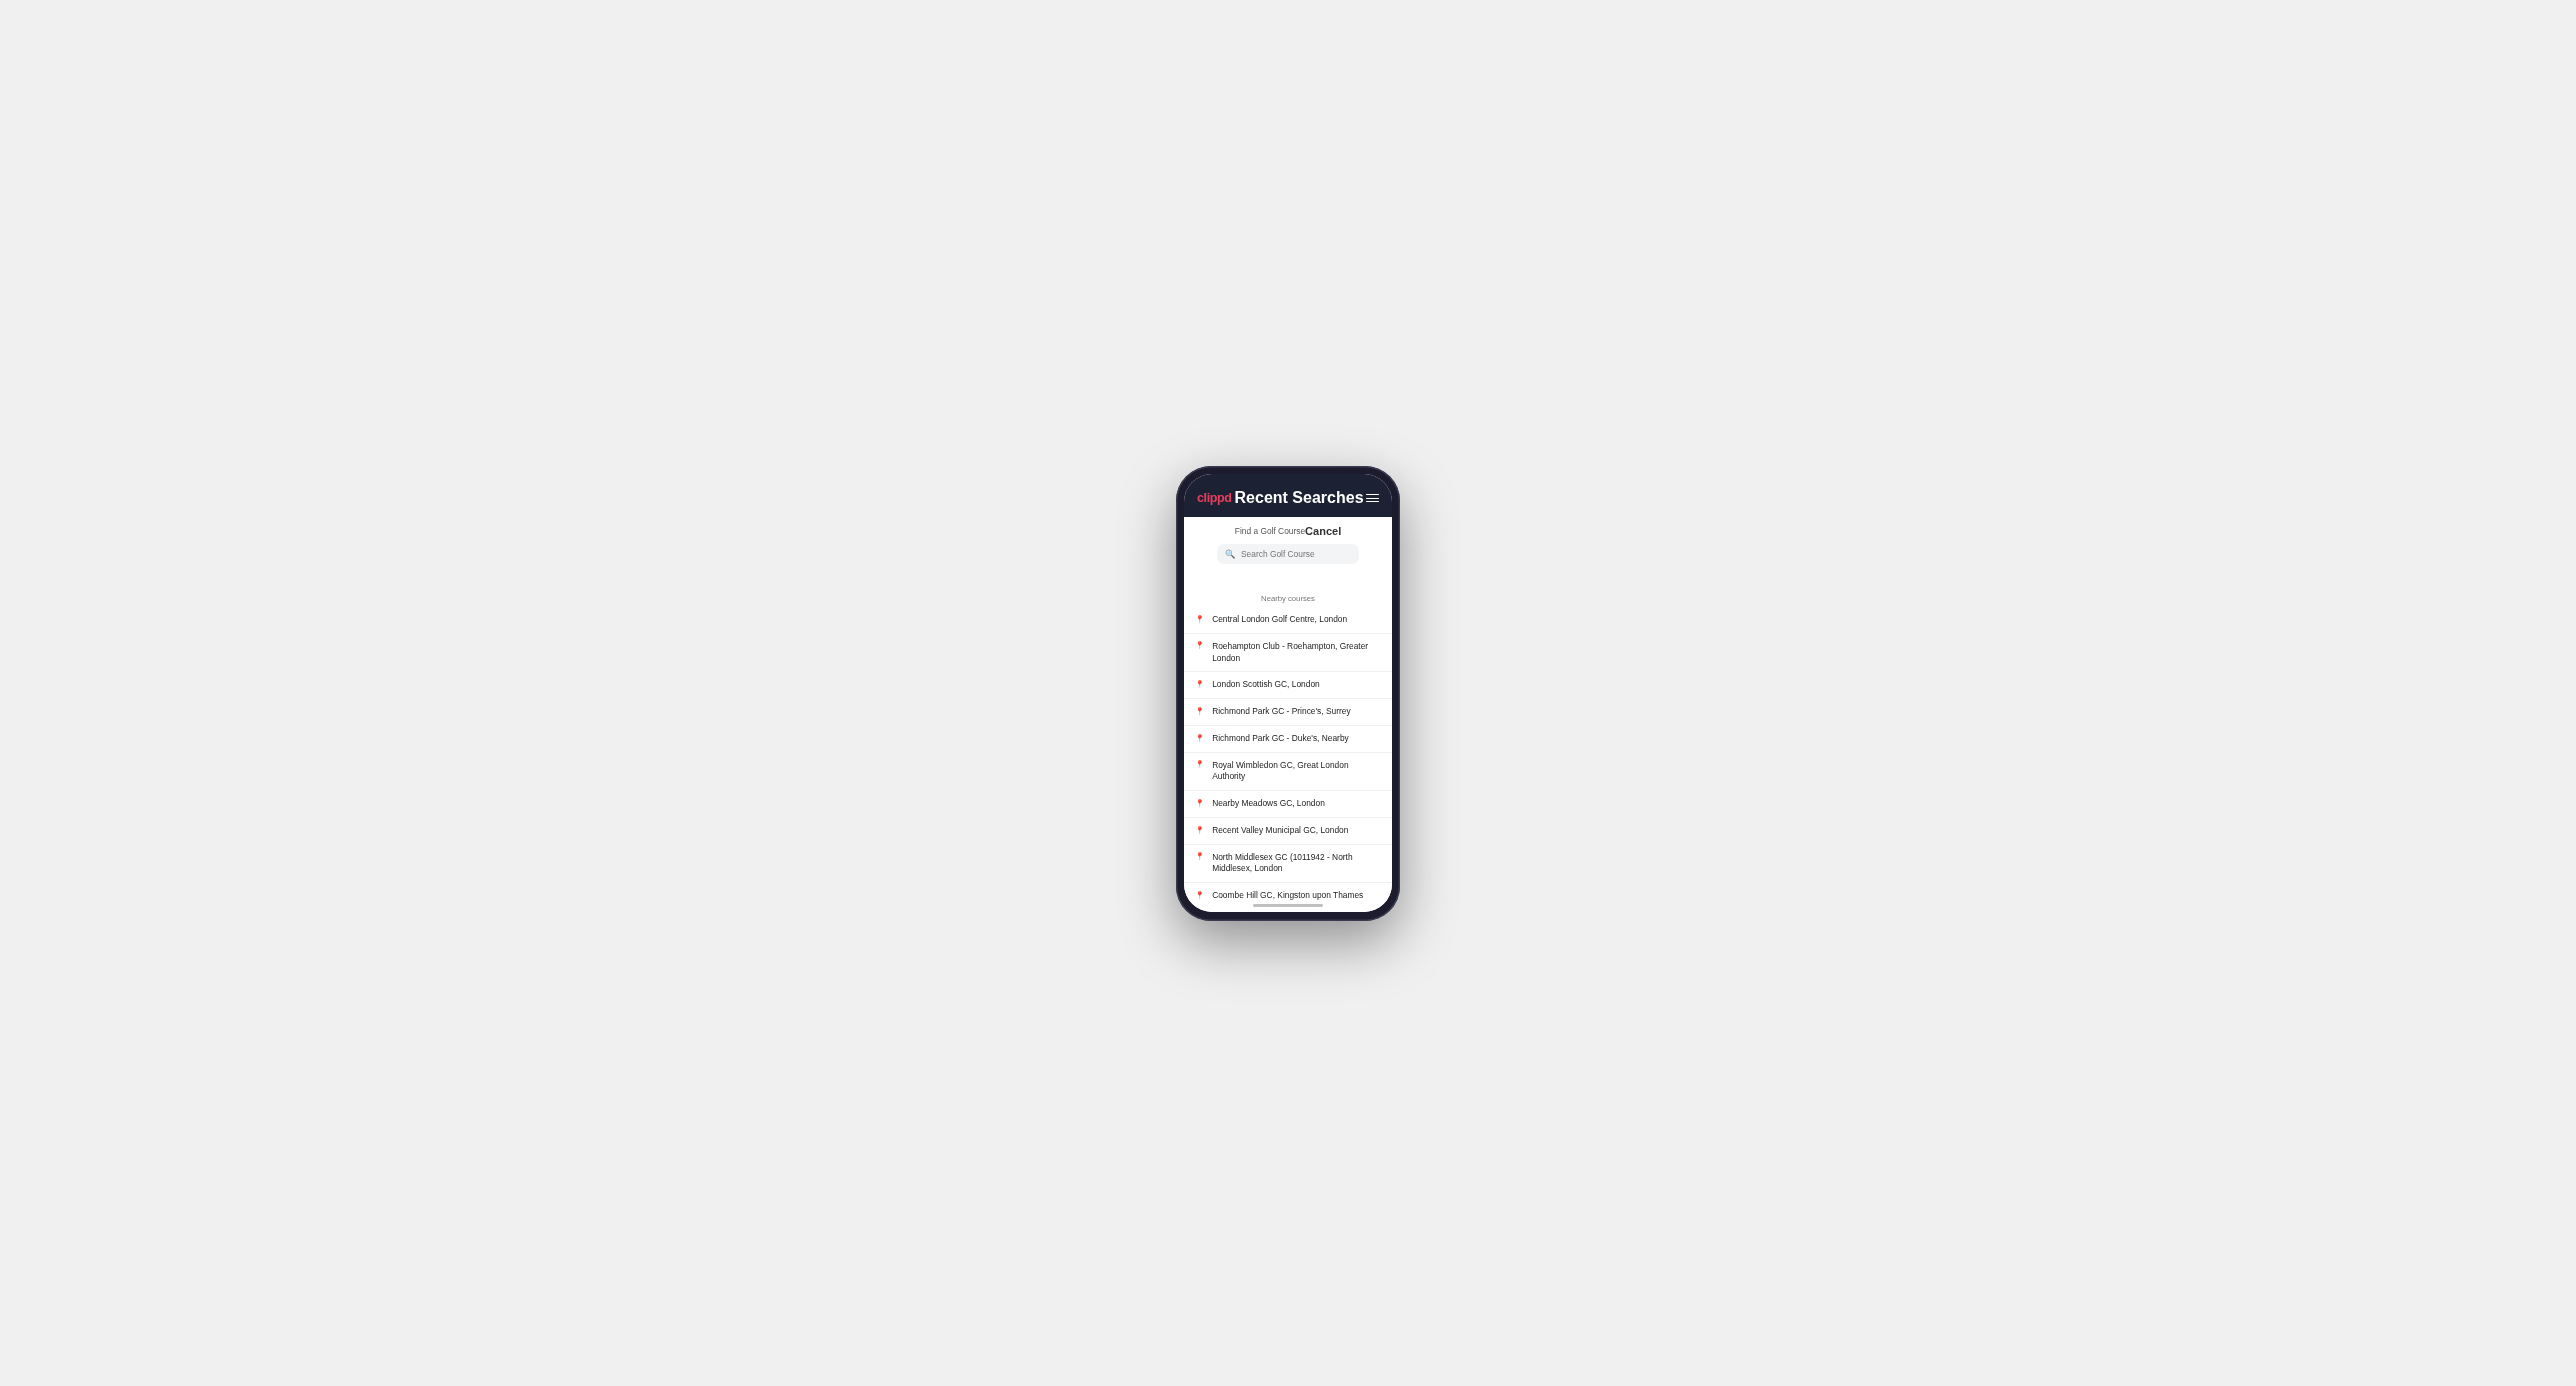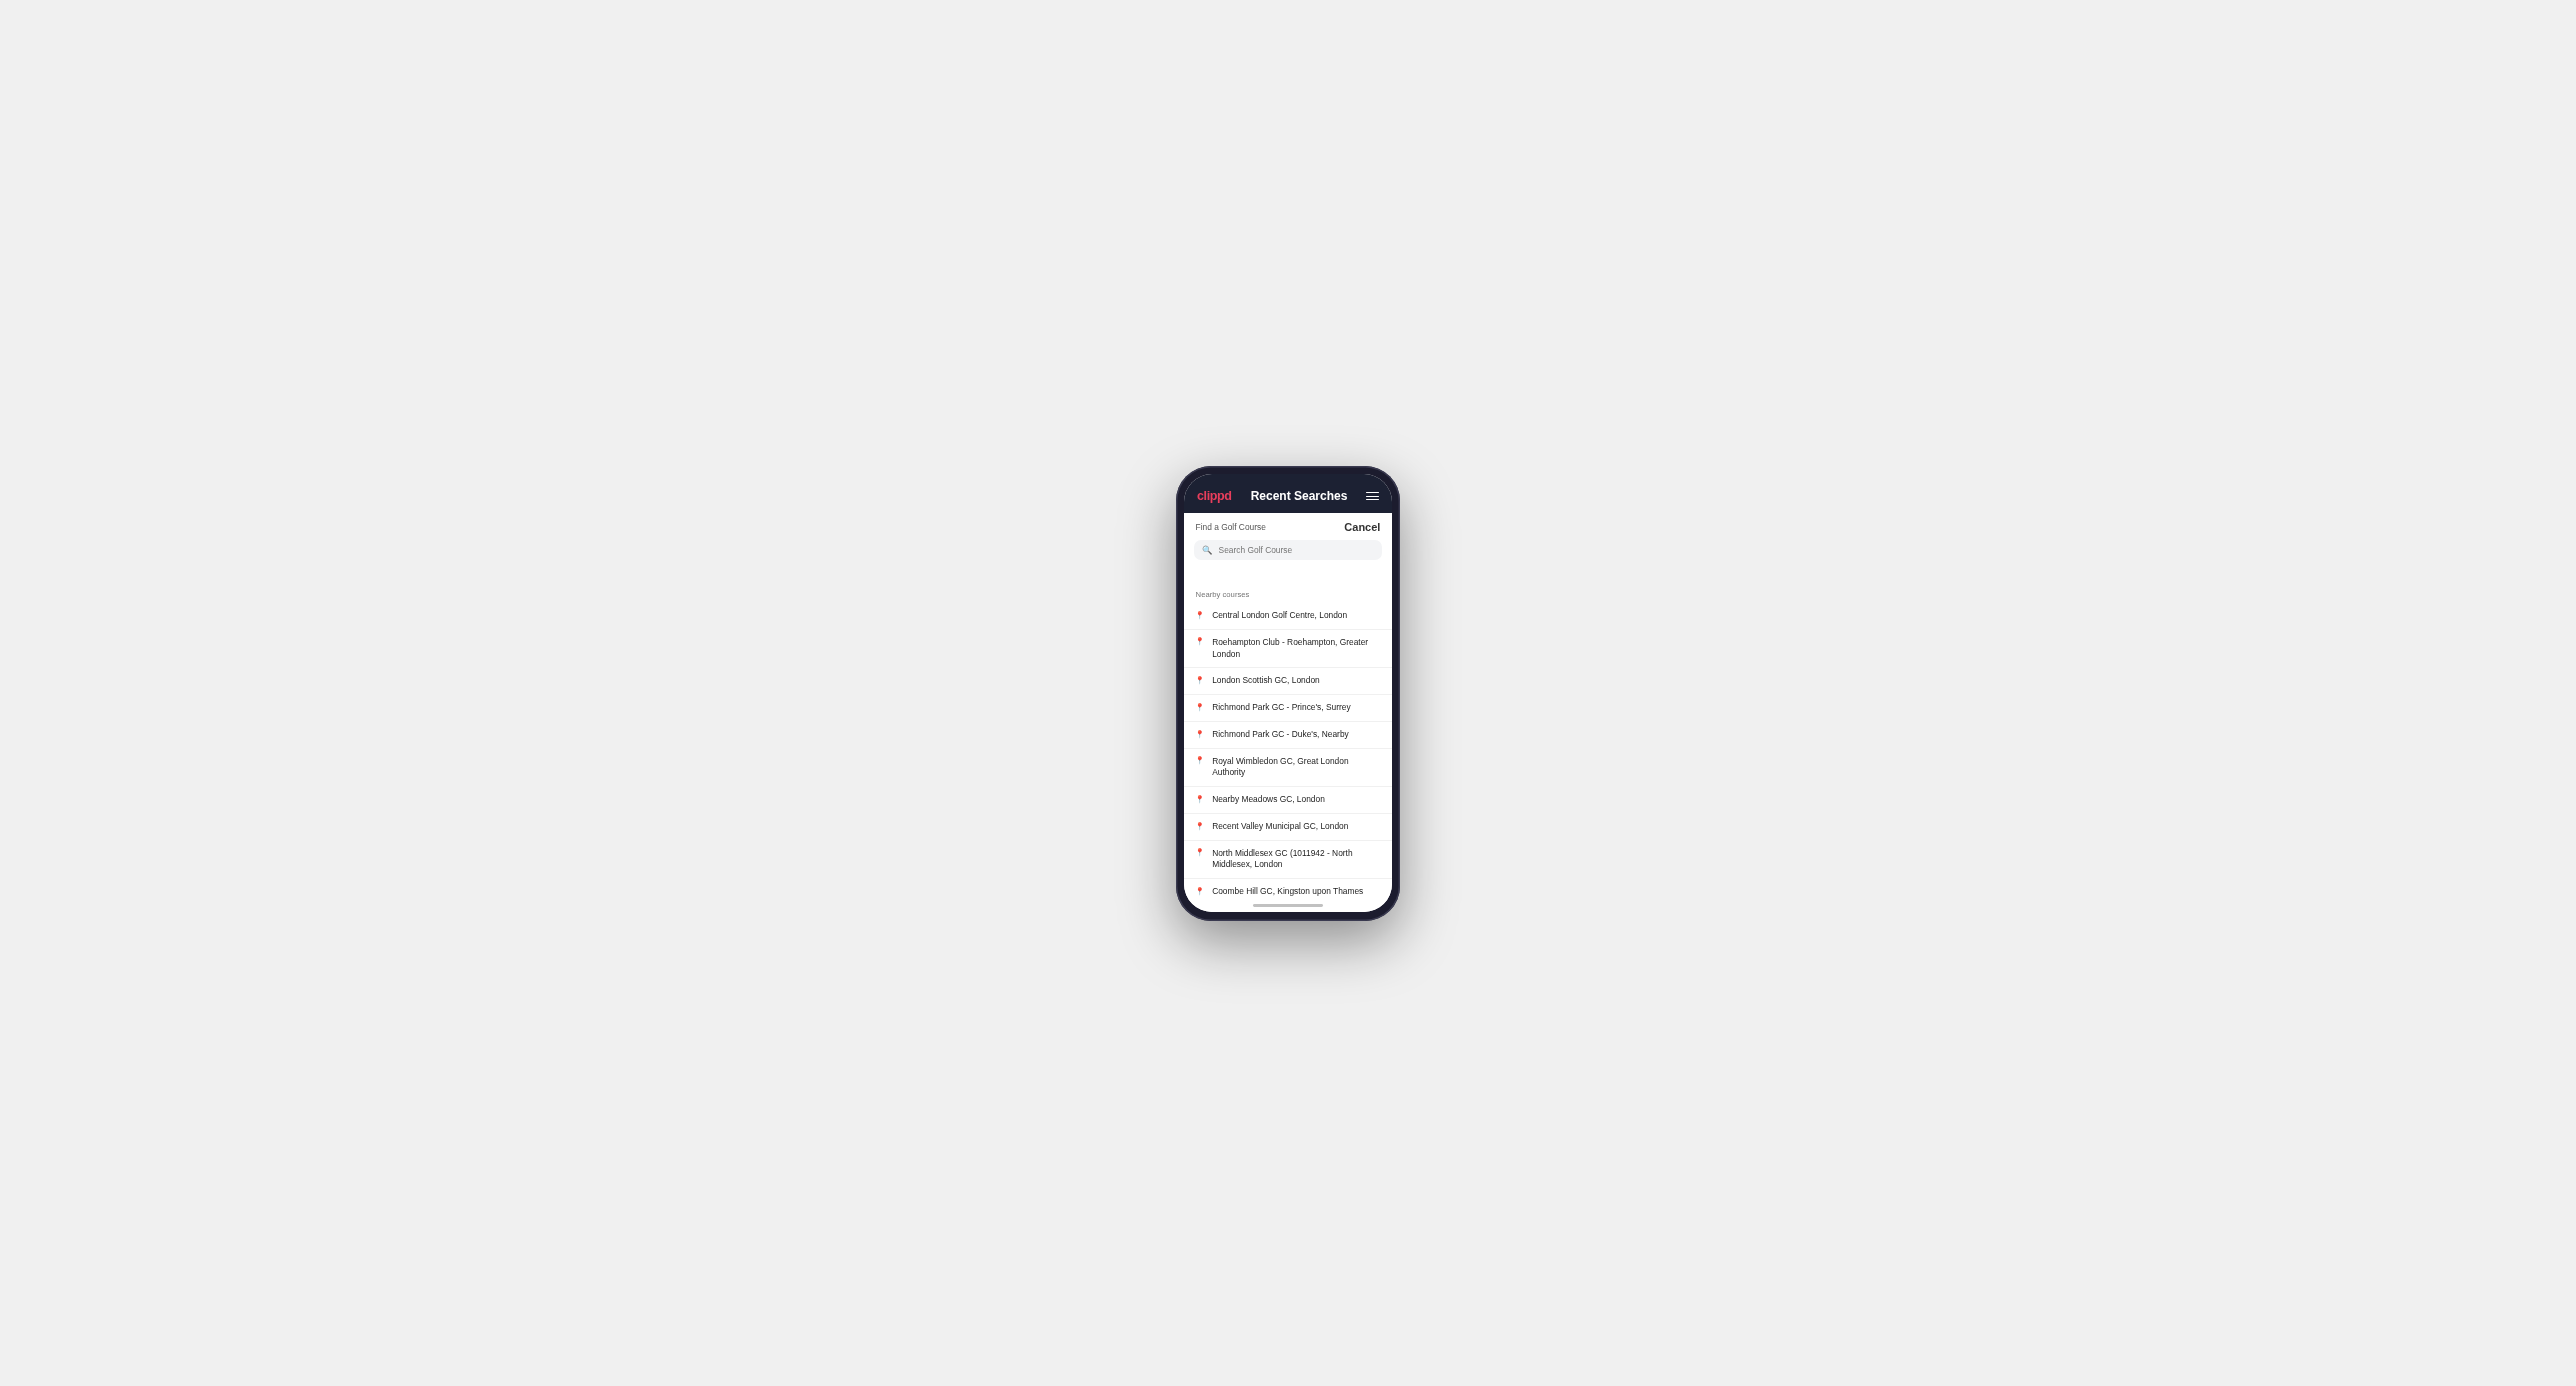--- a/index.html
+++ b/index.html
@@ -50,21 +50,21 @@
     }
 
     .header-logo {
       font-size: 12.6px;
       font-weight: 700;
       color: #e83e5c;
       letter-spacing: -0.4px;
     }
 
     .header-title {
-      font-size: 12px;
+      font-size: 16px;
       font-weight: 600;
       color: #ffffff;
     }
 
     .header-menu {
       display: flex;
       flex-direction: column;
       gap: 2.1px;
       cursor: pointer;
     }
@@ -76,20 +76,21 @@
       border-radius: 0.7px;
     }
 
     
     .content {
       flex: 1;
       background: #fff;
       overflow-y: auto;
       display: flex;
       flex-direction: column;
+      align-items: center;
     }
 
     .find-header {
       display: flex;
       justify-content: space-between;
       align-items: center;
       padding: 8.4px 11.2px 7px;
       background: #fff;
       flex-shrink: 0;
     }

